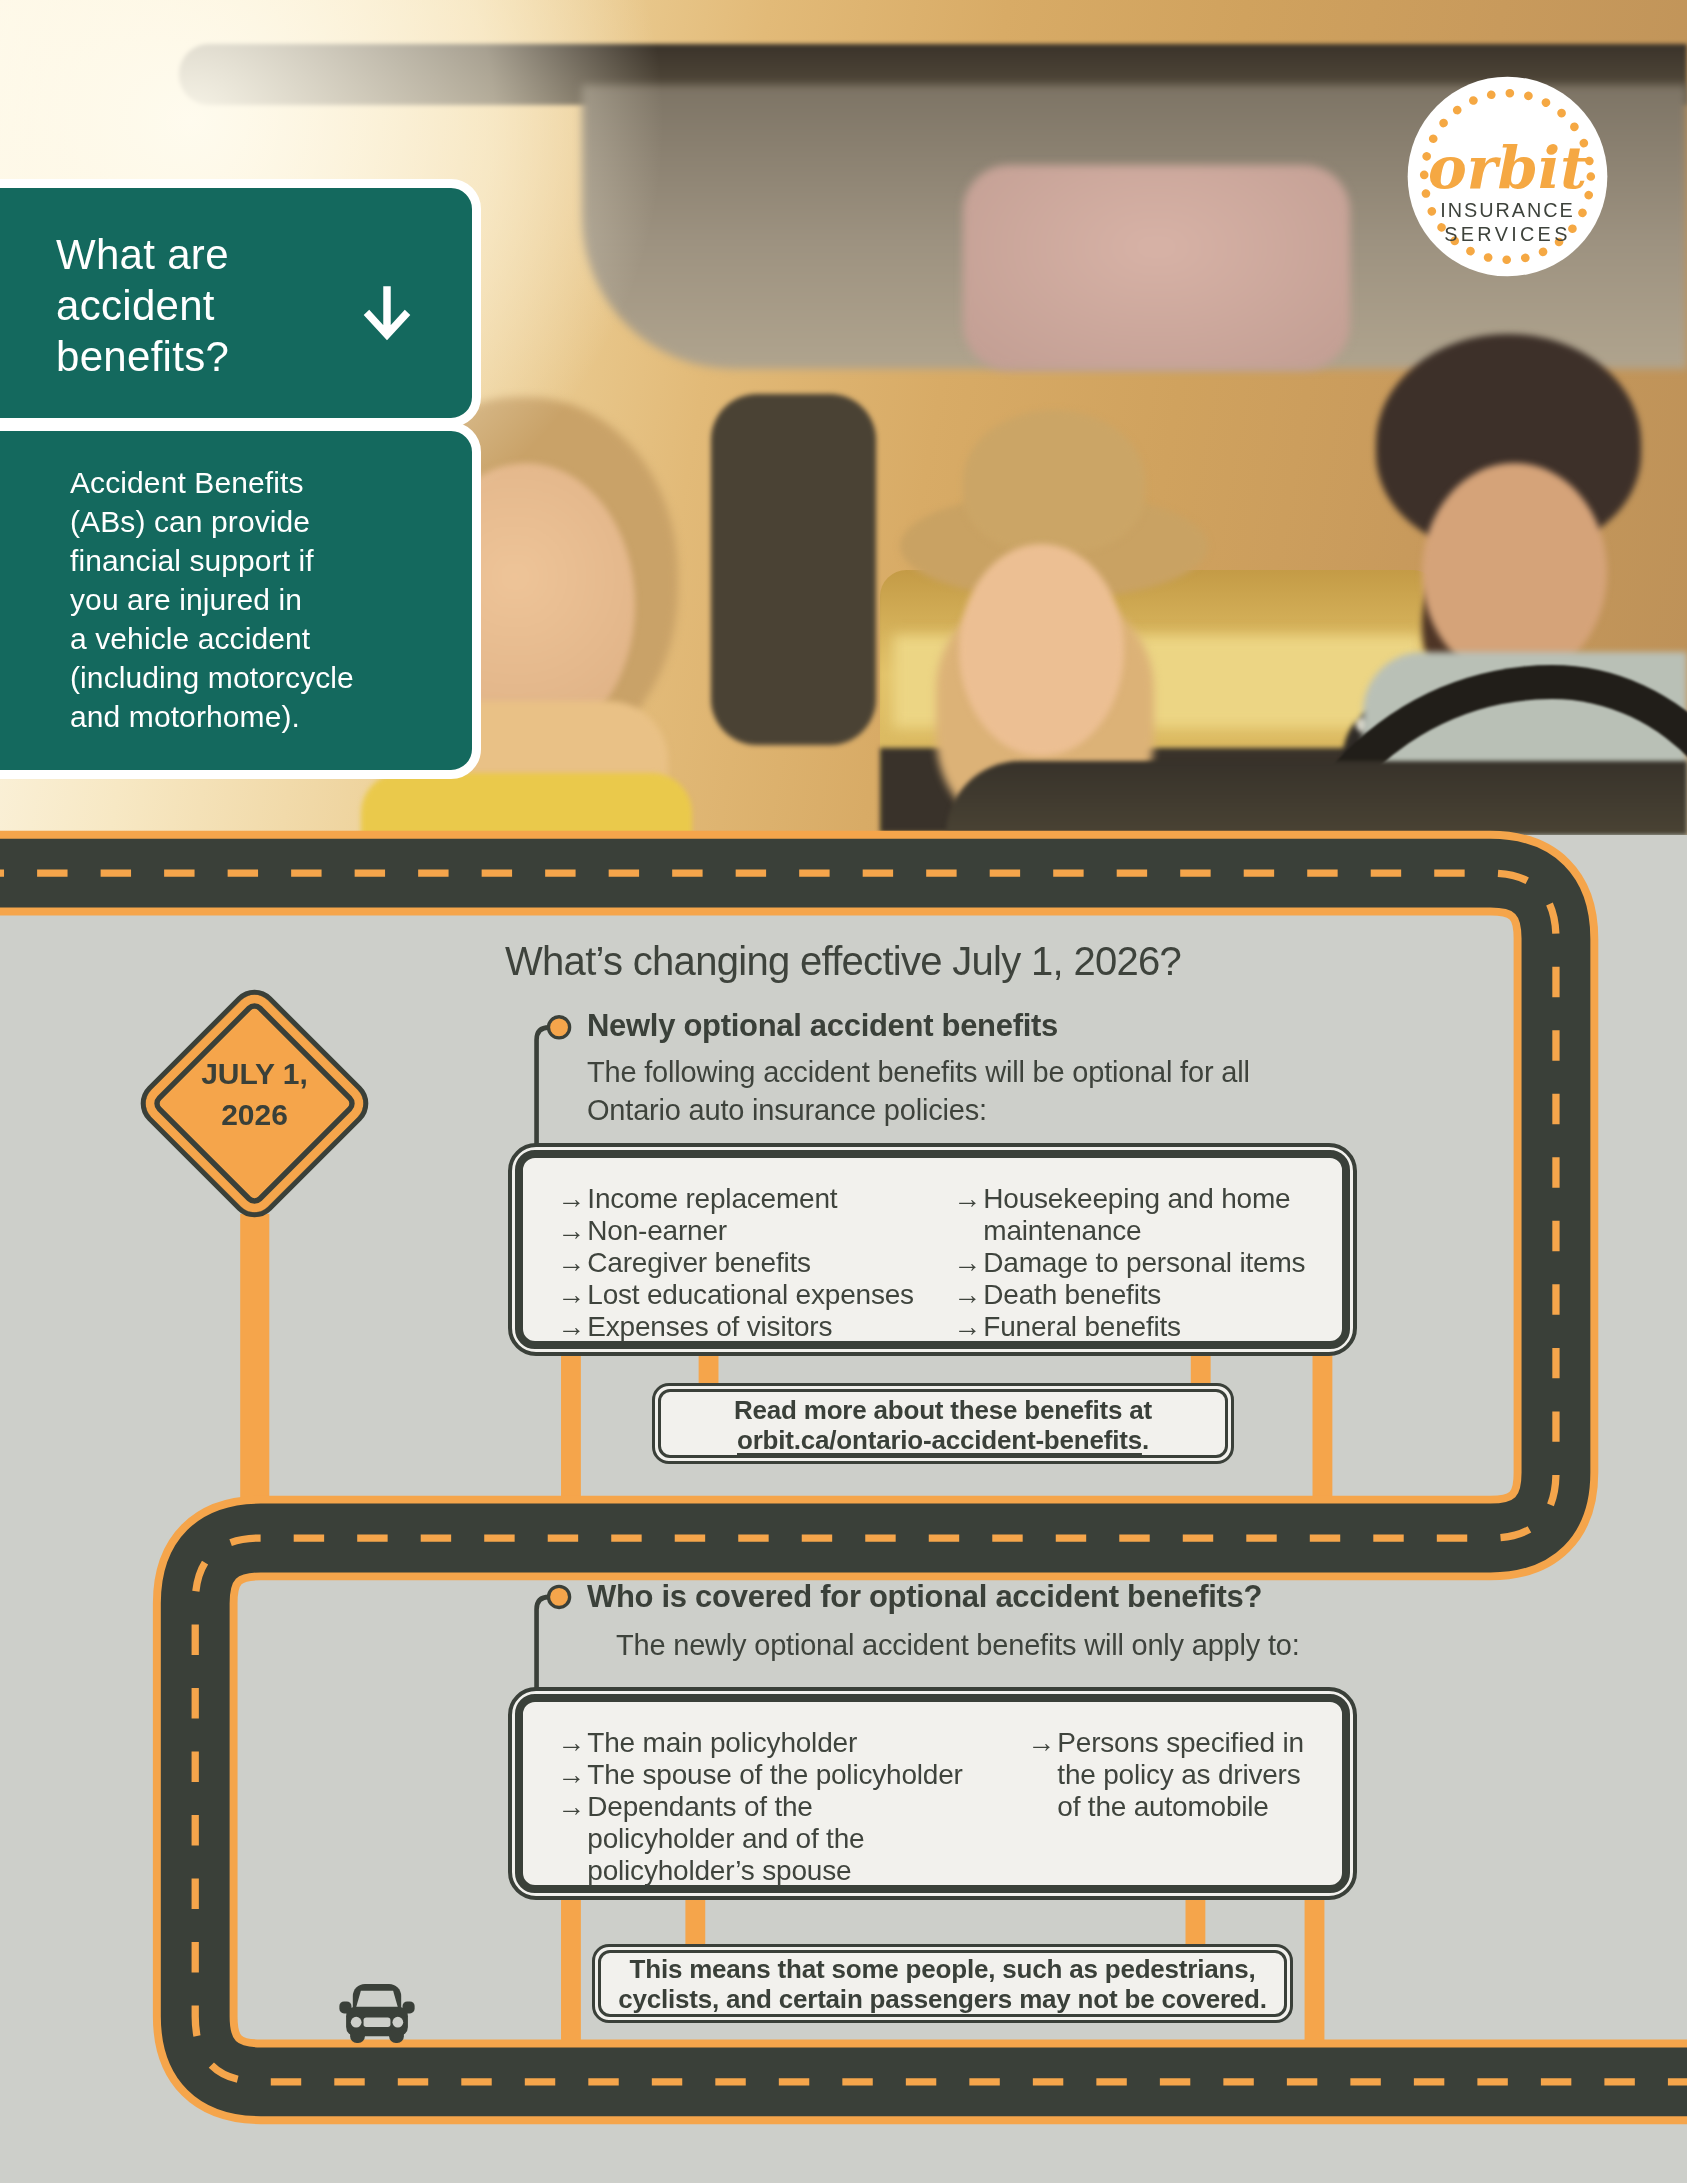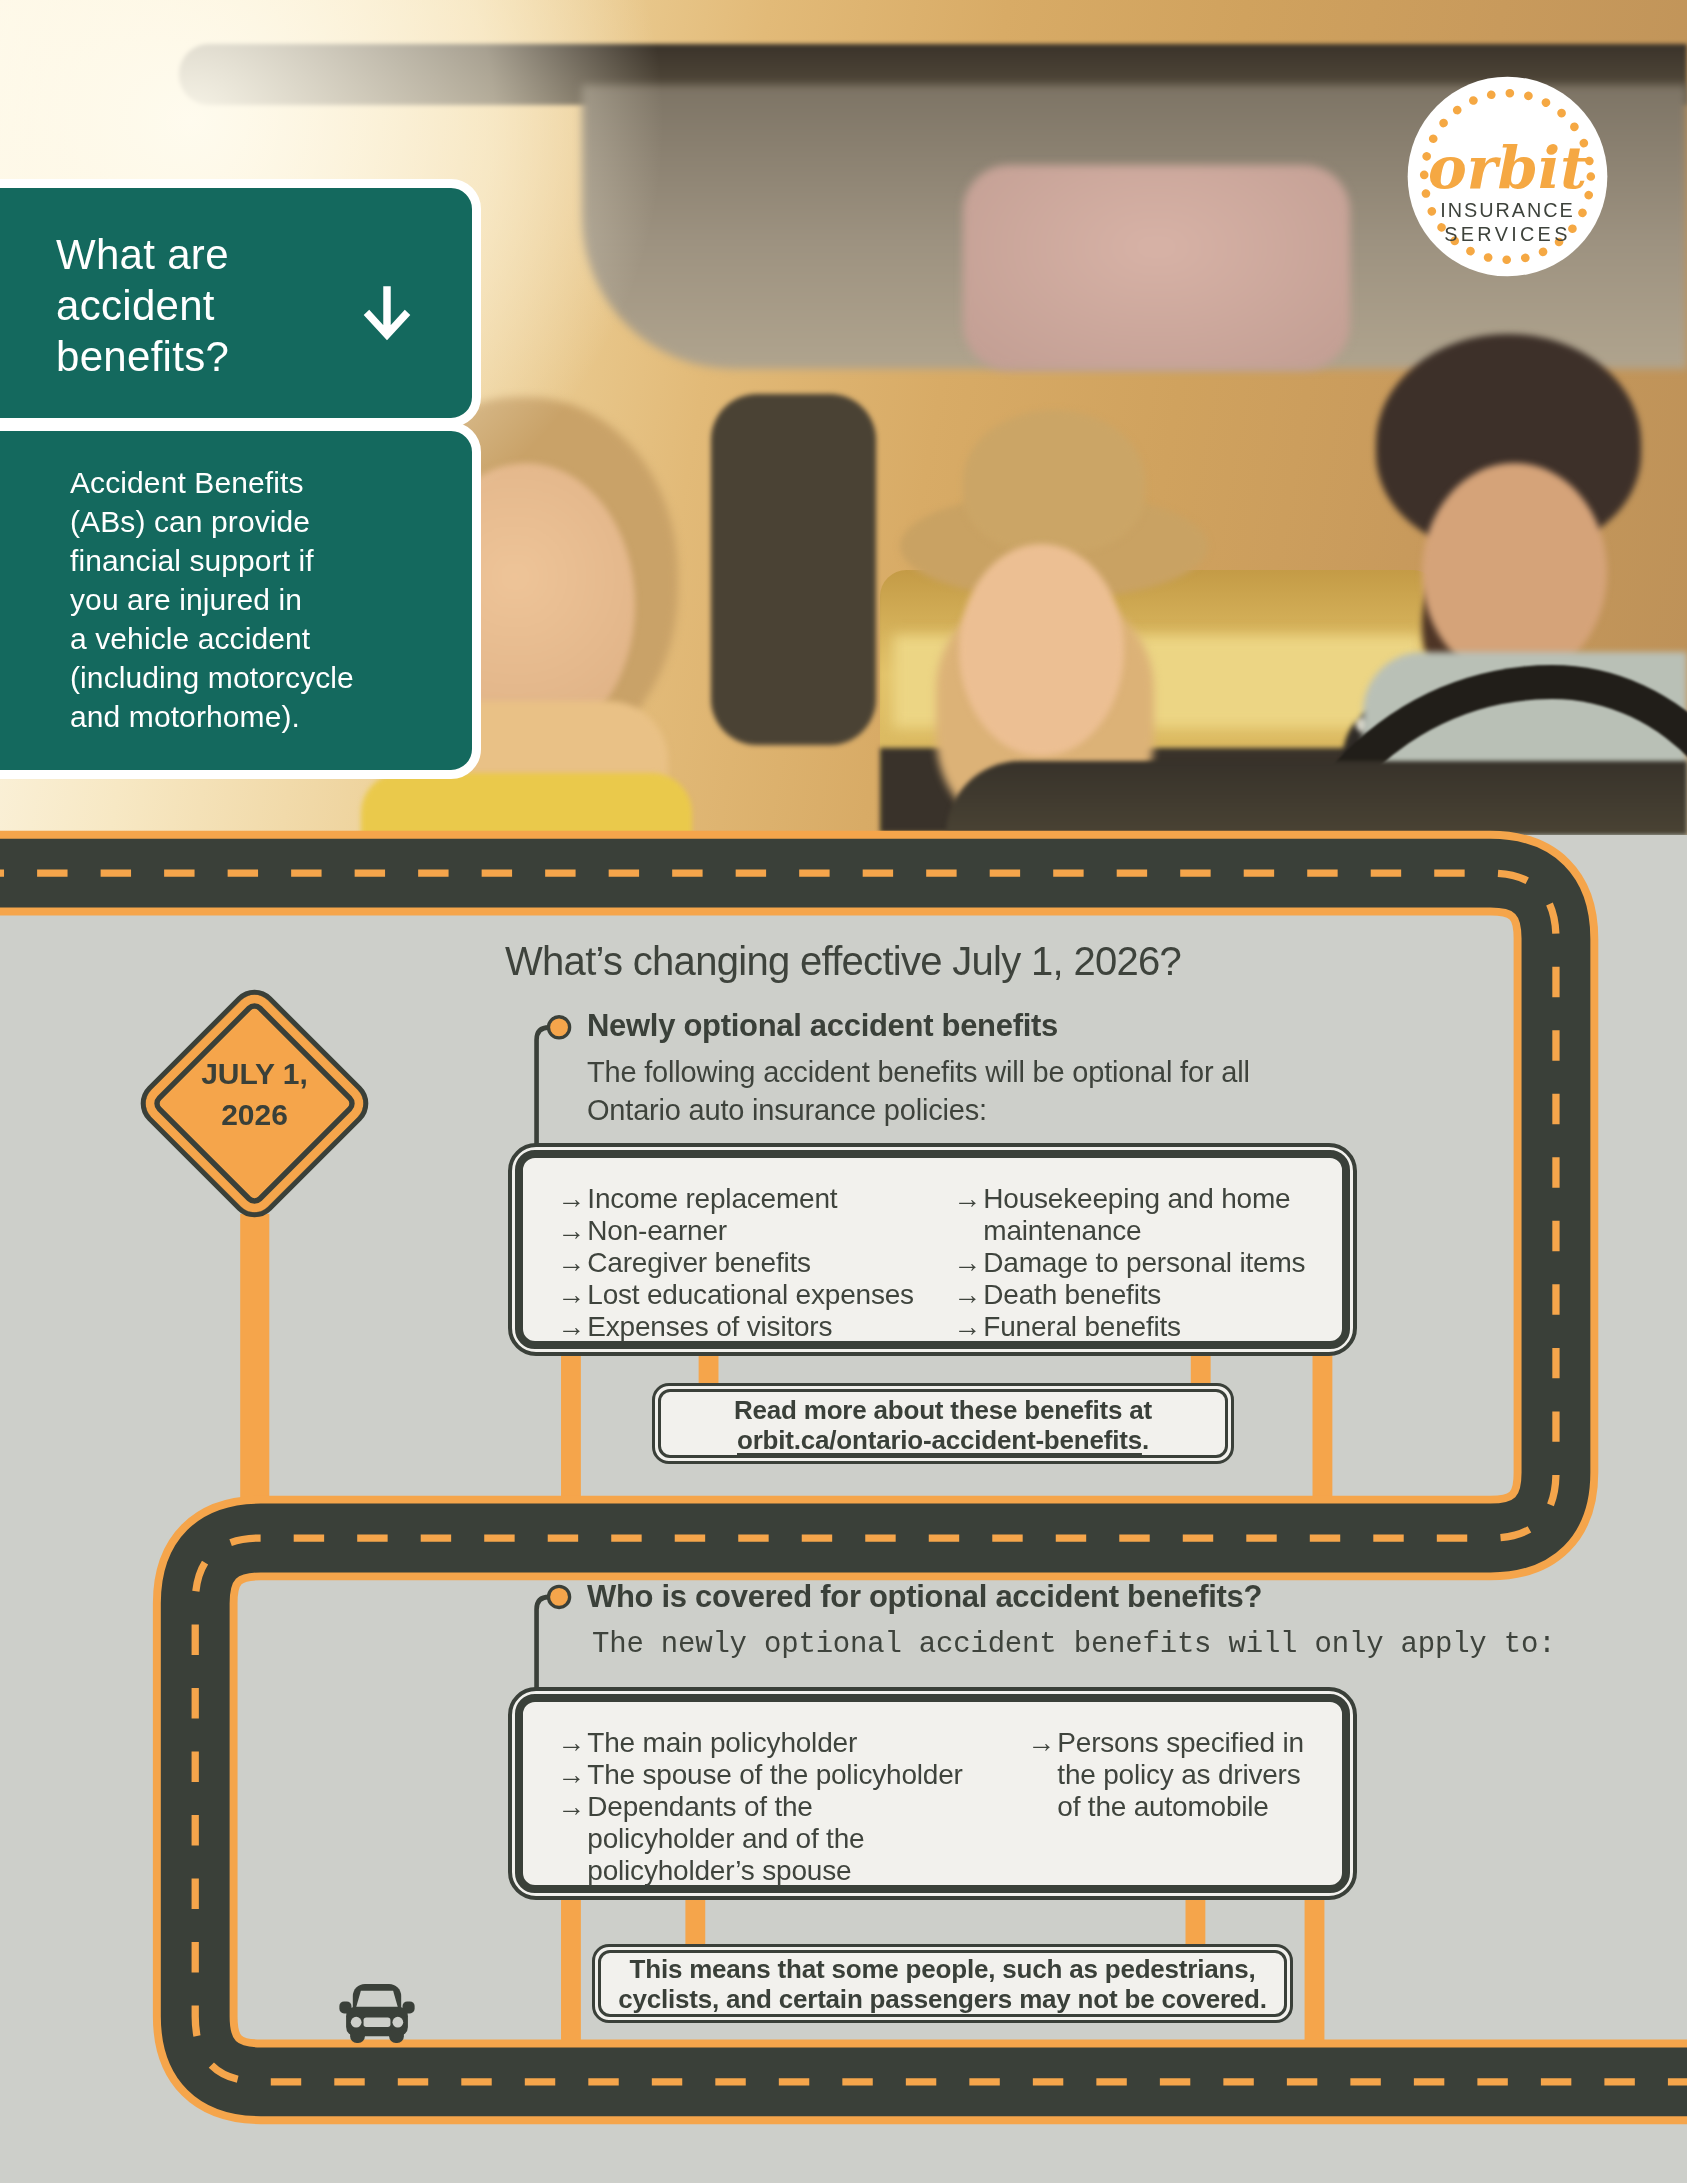--- a/index.html
+++ b/index.html
@@ -235,21 +235,21 @@
   <div class="notebox" style="left:652px;top:1383px;width:582px;height:81px;">
     <div class="inner">
       <div class="txt">
         <span>Read more about these benefits at</span><br>
         <span class="link">orbit.ca/ontario-accident-benefits</span><span>.</span>
       </div>
     </div>
   </div>
 
   <div class="sec-title" style="left:587px;top:1579px;">Who is covered for optional accident benefits?</div>
-  <div class="sec-intro pre" style="left:592px;top:1626px;font-family:Liberation Mono, monospace;">The newly optional accident benefits will only apply to:</div>
+  <div class="sec-intro pre" style="left:616px;top:1626px;">The newly optional accident benefits will only apply to:</div>
 
   <div class="bigbox" style="top:1687px;">
     <div class="inner">
       <div class="col" style="left:34px;width:437px;">
         <div class="li">
             <span class="arr">→</span>
             <span class="t">The main policyholder</span>
           </div>
         <div class="li">
             <span class="arr">→</span>

